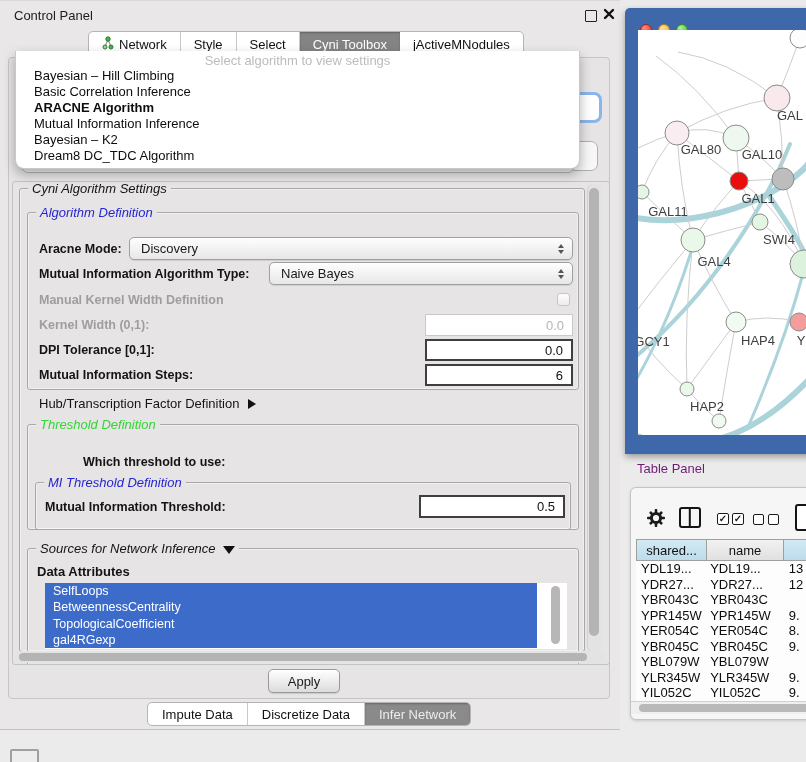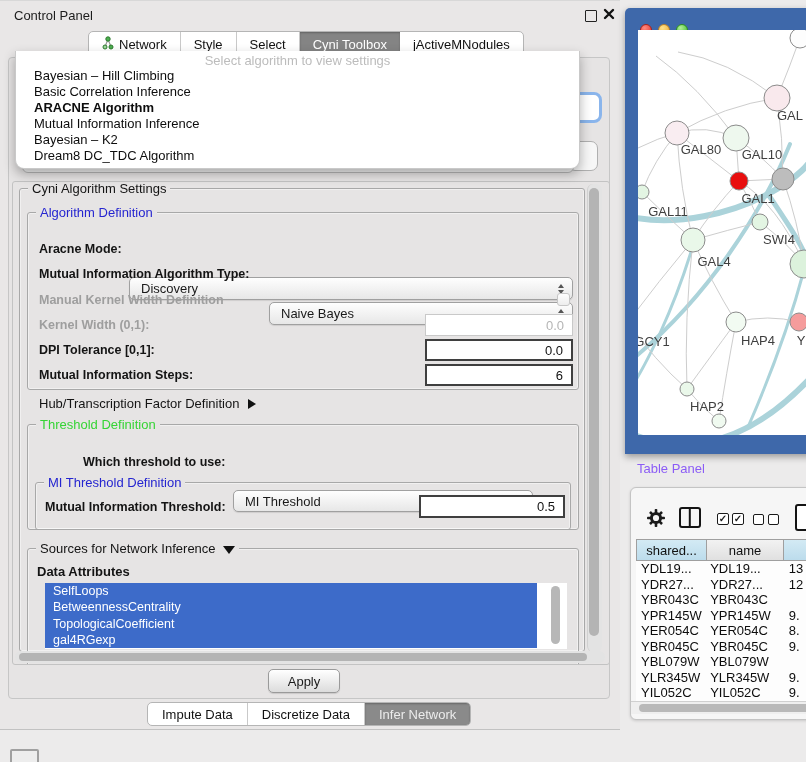--- a/index.html
+++ b/index.html
@@ -30,30 +30,30 @@
 
   
   .ghost-combo{left:22px;top:146px;width:552px;height:26px;border:1px solid #b9b9b9;border-radius:6px;background:#f3f3f3;
     color:#c4c4c4;line-height:26px;padding-left:12px;z-index:4;box-sizing:border-box;}
   .ghost-focus{left:572px;top:91px;width:24px;height:25px;border:3px solid #8ab5ec;border-radius:8px;background:#fff;z-index:3;}
   .ghost-btn{left:568px;top:140px;width:28px;height:28px;border:1px solid #b0b0b0;border-radius:7px;background:#f7f7f7;z-index:3;}
 
   
   .settings{left:12px;top:180px;width:596px;height:482px;background:#e6e4e4;border:1px solid #c3c3c3;border-radius:3px;overflow:hidden;z-index:10;}
   .grp{position:absolute;border:1px solid #a8a8a8;border-radius:3px;box-shadow:inset 0 0 0 1px rgba(255,255,255,.45);}
-  .legend{position:absolute;top:-8px;left:8px;background:#e6e4e4;padding:0 4px;font-size:13px;color:#141414;white-space:nowrap;}
+  .legend{position:absolute;top:-8px;left:8px;background:#e6e4e4;padding:0 4px;font-size:13px;color:#141414;white-space:nowrap;font-style:italic;}
   .legend.blue{color:#2525d0;}
   .legend.green{color:#35d435;}
 
   .lbl{position:absolute;font-size:12.5px;font-weight:bold;color:#141414;white-space:nowrap;}
   .lbl.dis{color:#9e9e9e;}
   .plain{font-weight:normal;font-size:13px;}
 
   .combo{position:absolute;background:linear-gradient(#fefefe,#e7e7e7);border:1px solid #a0a0a0;border-radius:5px;
-    font-size:13px;display:flex;align-items:center;padding:0 28px 0 11px;box-shadow:0 1px 1px rgba(0,0,0,.10);box-sizing:border-box;margin-top:40px;}
+    font-size:13px;display:flex;align-items:center;padding:0 28px 0 11px;box-shadow:0 1px 1px rgba(0,0,0,.10);box-sizing:border-box;}
   .arrows{position:absolute;right:8px;top:50%;transform:translateY(-50%);display:flex;flex-direction:column;gap:2px;}
   .tri-up{width:0;height:0;border-left:3.5px solid transparent;border-right:3.5px solid transparent;border-bottom:4.5px solid #555;}
   .tri-dn{width:0;height:0;border-left:3.5px solid transparent;border-right:3.5px solid transparent;border-top:4.5px solid #555;}
 
   .field{position:absolute;background:#fff;border:1px solid #c9c9c9;font-size:13px;display:flex;align-items:center;
     justify-content:flex-end;padding:0 8px;box-sizing:border-box;color:#111;}
   .field.strong{border:2px solid #3f3f3f;}
   .field.dis{color:#b5b5b5;}
 
   .checkbox{position:absolute;width:13px;height:13px;border:1.5px solid #c6c6c6;border-radius:3px;background:linear-gradient(#fdfdfd,#ededed);box-sizing:border-box;}
@@ -82,21 +82,21 @@
 
   
   .netwin{left:625px;top:8px;width:195px;height:446px;background:#3e68aa;border-radius:5px 5px 0 0;box-shadow:0 3px 7px rgba(0,0,0,.35);}
   .light{position:absolute;top:16px;width:12px;height:12px;border-radius:50%;box-sizing:border-box;}
   .light.red{left:15px;background:radial-gradient(circle at 35% 30%,#ff8a80,#df2f27);border:1px solid #a8221c;}
   .light.yellow{left:33px;background:radial-gradient(circle at 35% 30%,#ffe28a,#eea932);border:1px solid #b8802a;}
   .light.green{left:51px;background:radial-gradient(circle at 35% 30%,#b2ef9a,#39b424);border:1px solid #2f8f1f;}
   .net-canvas{position:absolute;left:13px;top:22px;width:182px;height:405px;background:#fff;overflow:hidden;}
 
   
-  .tp-title{left:637px;top:461px;font-size:13px;color:#8b5cf6;}
+  .tp-title{left:637px;top:461px;font-size:13px;color:#701a75;}
   .tablewin{left:630px;top:487px;width:200px;height:231px;background:#f6f6f6;border:1px solid #c4c4c4;border-radius:6px;box-shadow:0 1px 3px rgba(0,0,0,.15);}
   .gear-icon{position:absolute;left:16px;top:21px;}
   .cols-icon{position:absolute;left:48px;top:19px;width:22px;height:21px;border:2.4px solid #141414;border-radius:3px;box-sizing:border-box;}
   .cols-icon::after{content:"";position:absolute;left:50%;top:0;width:2.4px;height:100%;background:#141414;transform:translateX(-50%);}
   .cb{position:absolute;width:12px;height:12px;border:1.6px solid #1a1a1a;border-radius:2px;box-sizing:border-box;font-size:10px;line-height:9px;font-weight:bold;text-align:center;color:#1a1a1a;background:#fff;}
   .doc-icon{position:absolute;left:164px;top:16px;width:22px;height:27px;border:2.4px solid #141414;border-radius:3px;background:#fff;box-sizing:border-box;}
   .thead{position:absolute;left:5px;top:51px;height:22px;display:flex;}
   .th{display:flex;align-items:center;justify-content:center;font-size:13px;color:#111;border:1px solid #9f9f9f;border-left:none;box-sizing:border-box;background:linear-gradient(#f2f2f2,#e0e0e0);}
   .th:first-child{border-left:1px solid #9f9f9f;}
   .th.bluebg{background:linear-gradient(#d3eaf4,#bcdcec);}
@@ -208,27 +208,20 @@
       <div class="field strong" style="left:412px;top:182px;width:148px;height:22px;">6</div>
 
       <div class="lbl plain" style="left:26px;top:214px;">
         <span>Hub/Transcription Factor Definition</span><span class="tri-right"></span>
       </div>
 
       <div class="grp" style="left:14px;top:242px;width:550px;height:104px;">
         <div class="legend green">Threshold Definition</div>
       </div>
       <div class="lbl" style="left:70px;top:273px;">Which threshold to use:</div>
-      <div class="combo" style="left:220px;top:268px;width:300px;height:22px;">
-        <span>MI Threshold</span>
-        <span class="arrows">
-            <span class="tri-up"></span>
-            <span class="tri-dn"></span>
-          </span>
-      </div>
       <div class="grp" style="left:22px;top:300px;width:534px;height:46px;">
         <div class="legend blue">MI Threshold Definition</div>
       </div>
       <div class="lbl" style="left:32px;top:318px;">Mutual Information Threshold:</div>
       <div class="field strong" style="left:406px;top:313px;width:146px;height:23px;">0.5</div>
 
       <div class="grp" style="left:14px;top:366px;width:550px;height:130px;">
         <div class="legend"><span>Sources for Network Inference</span><span class="tri-down-big"></span></div>
       </div>
       <div class="lbl" style="left:24px;top:382px;font-size:13px;">Data Attributes</div>

